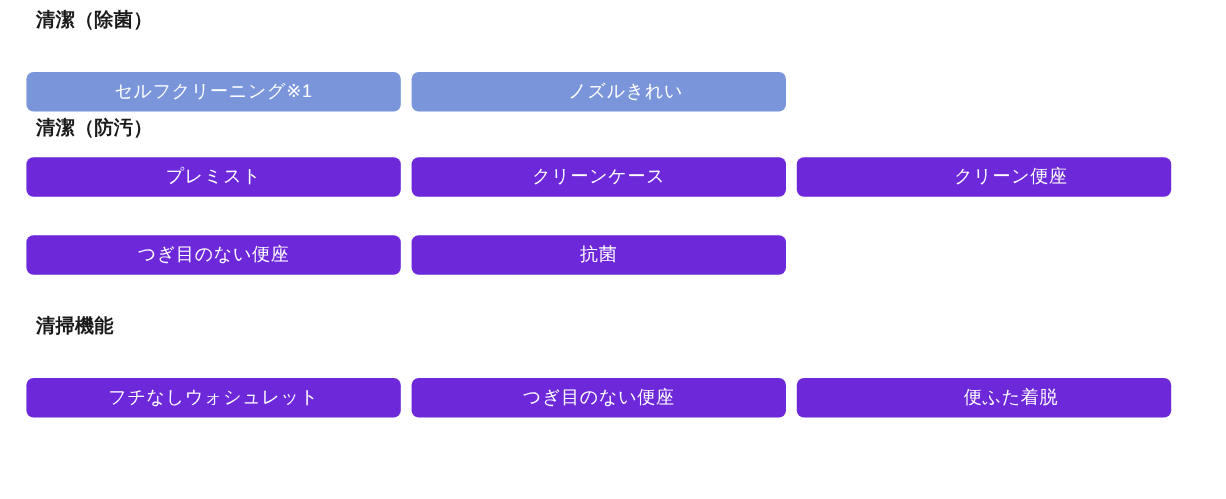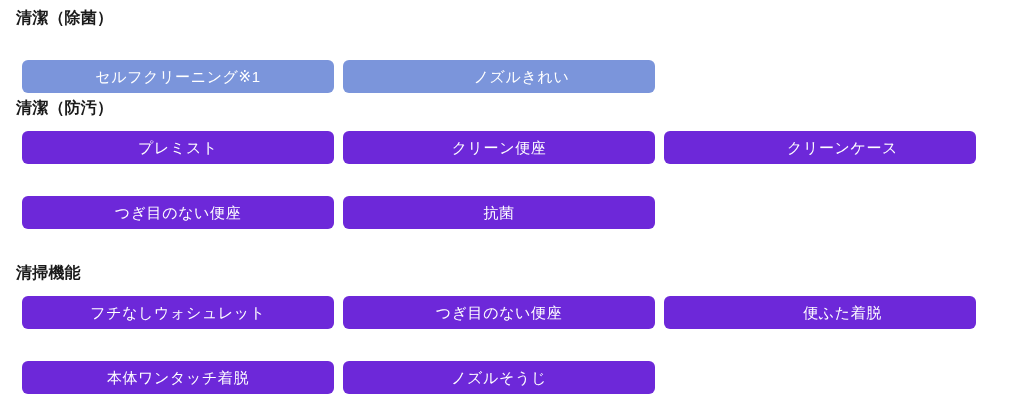--- a/index.html
+++ b/index.html
@@ -30,21 +30,21 @@
   #section-1 { top: 98px; }
   #section-2 { top: 263px; }
 
   .section-heading {
     font-size: 16px;
     font-weight: bold;
     color: #1a1a1a;
     line-height: 1.25;
     padding-left: 12px;
     letter-spacing: 0.2px;
-    margin: 0 0 13px 4px;
+    margin: 0 0 13px 18px;
     white-space: nowrap;
   }
 
   .tag-row {
     display: flex;
     flex-direction: row;
     align-items: flex-start;
     padding-left: 22px;
     margin-bottom: 18px;
   }
@@ -89,37 +89,32 @@
     <div class="tag-row">
       <div class="tag purple">セルフクリーニング※1</div>
       <div class="tag purple">ノズルきれい</div>
     </div>
   </div>
 
   <div class="section" id="section-1">
     <div class="section-heading">清潔（防汚）</div>
     <div class="tag-row">
       <div class="tag blue">プレミスト</div>
+      <div class="tag blue">クリーンケース</div>
       <div class="tag blue">クリーン便座</div>
-      <div class="tag blue">クリーンケース</div>
     </div>
     <div class="tag-row">
       <div class="tag blue">つぎ目のない便座</div>
       <div class="tag blue">抗菌</div>
       <div class="tag spacer"></div>
     </div>
   </div>
 
   <div class="section" id="section-2">
     <div class="section-heading">清掃機能</div>
     <div class="tag-row">
       <div class="tag blue">フチなしウォシュレット</div>
       <div class="tag blue">つぎ目のない便座</div>
       <div class="tag blue">便ふた着脱</div>
     </div>
-    <div class="tag-row">
-      <div class="tag blue">本体ワンタッチ着脱</div>
-      <div class="tag blue">ノズルそうじ</div>
-      <div class="tag spacer"></div>
-    </div>
   </div>
 
 </div>
 
 </body></html>

